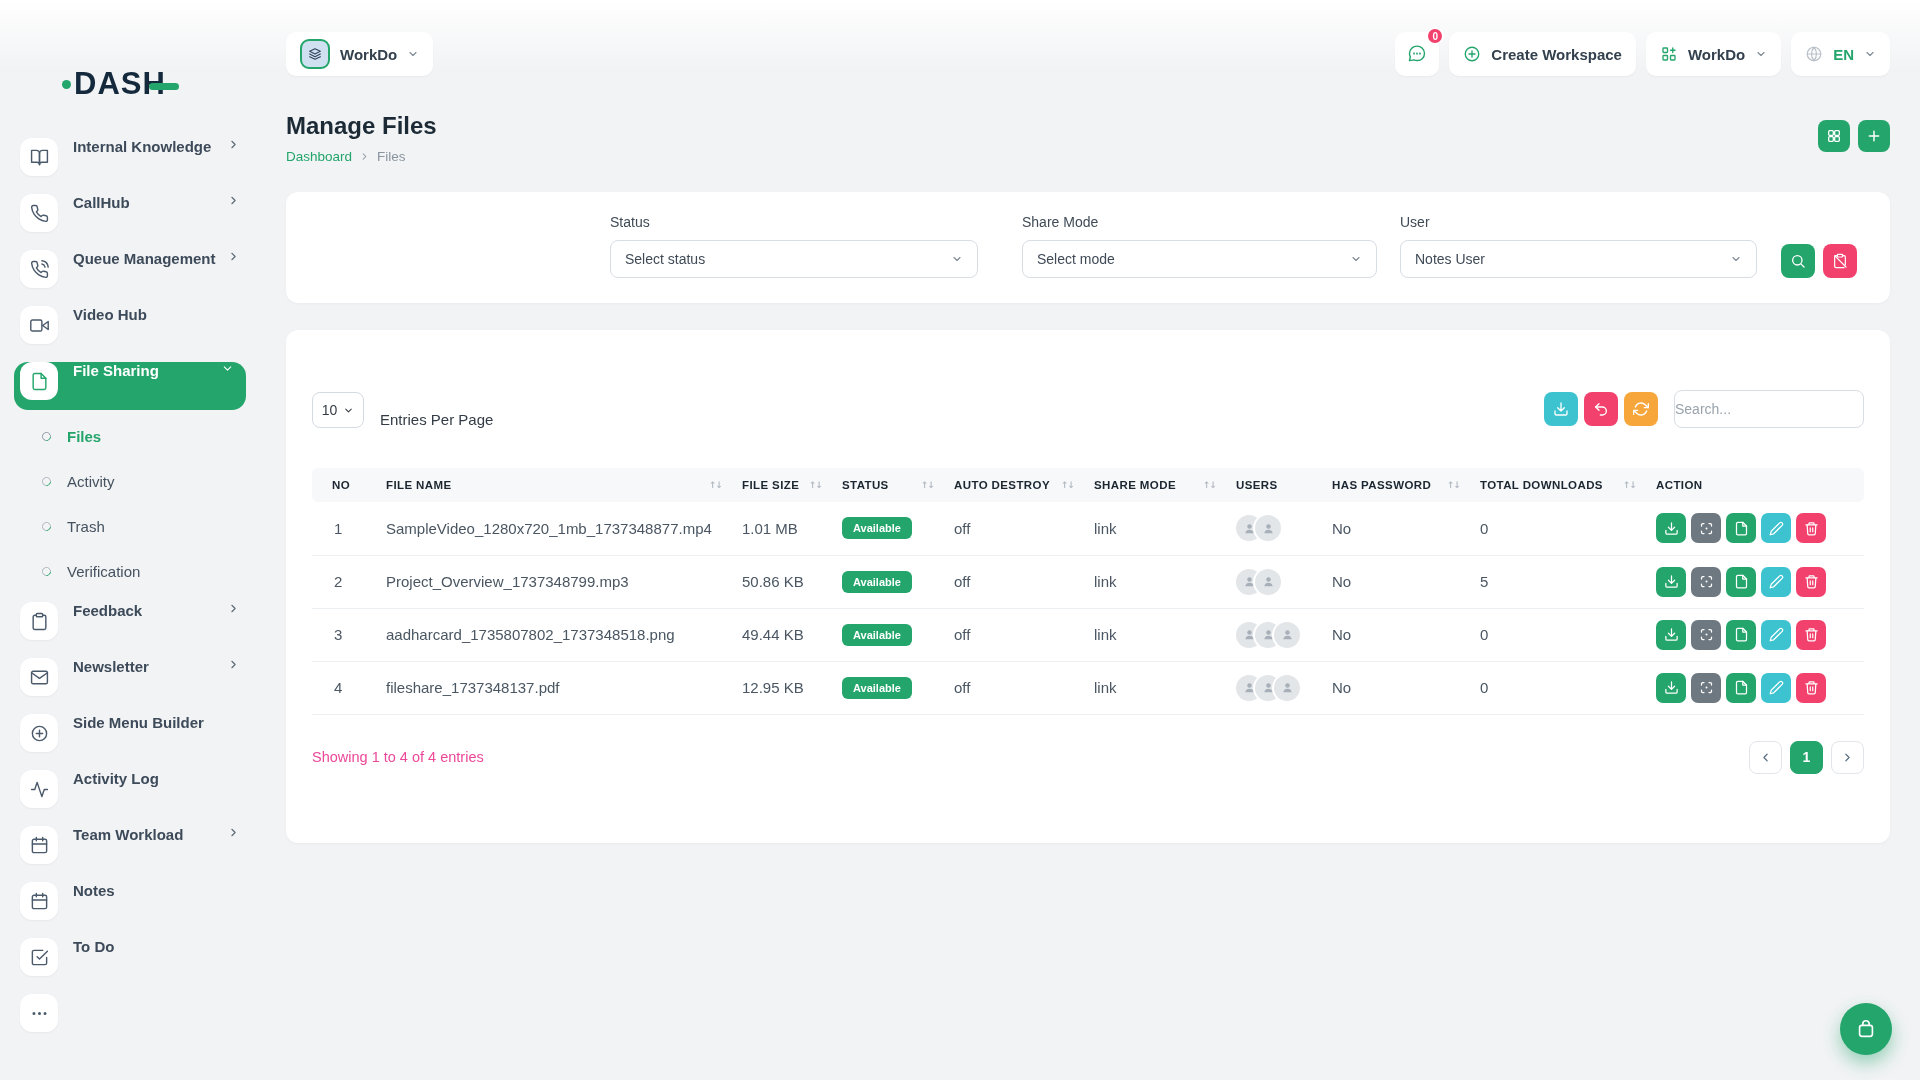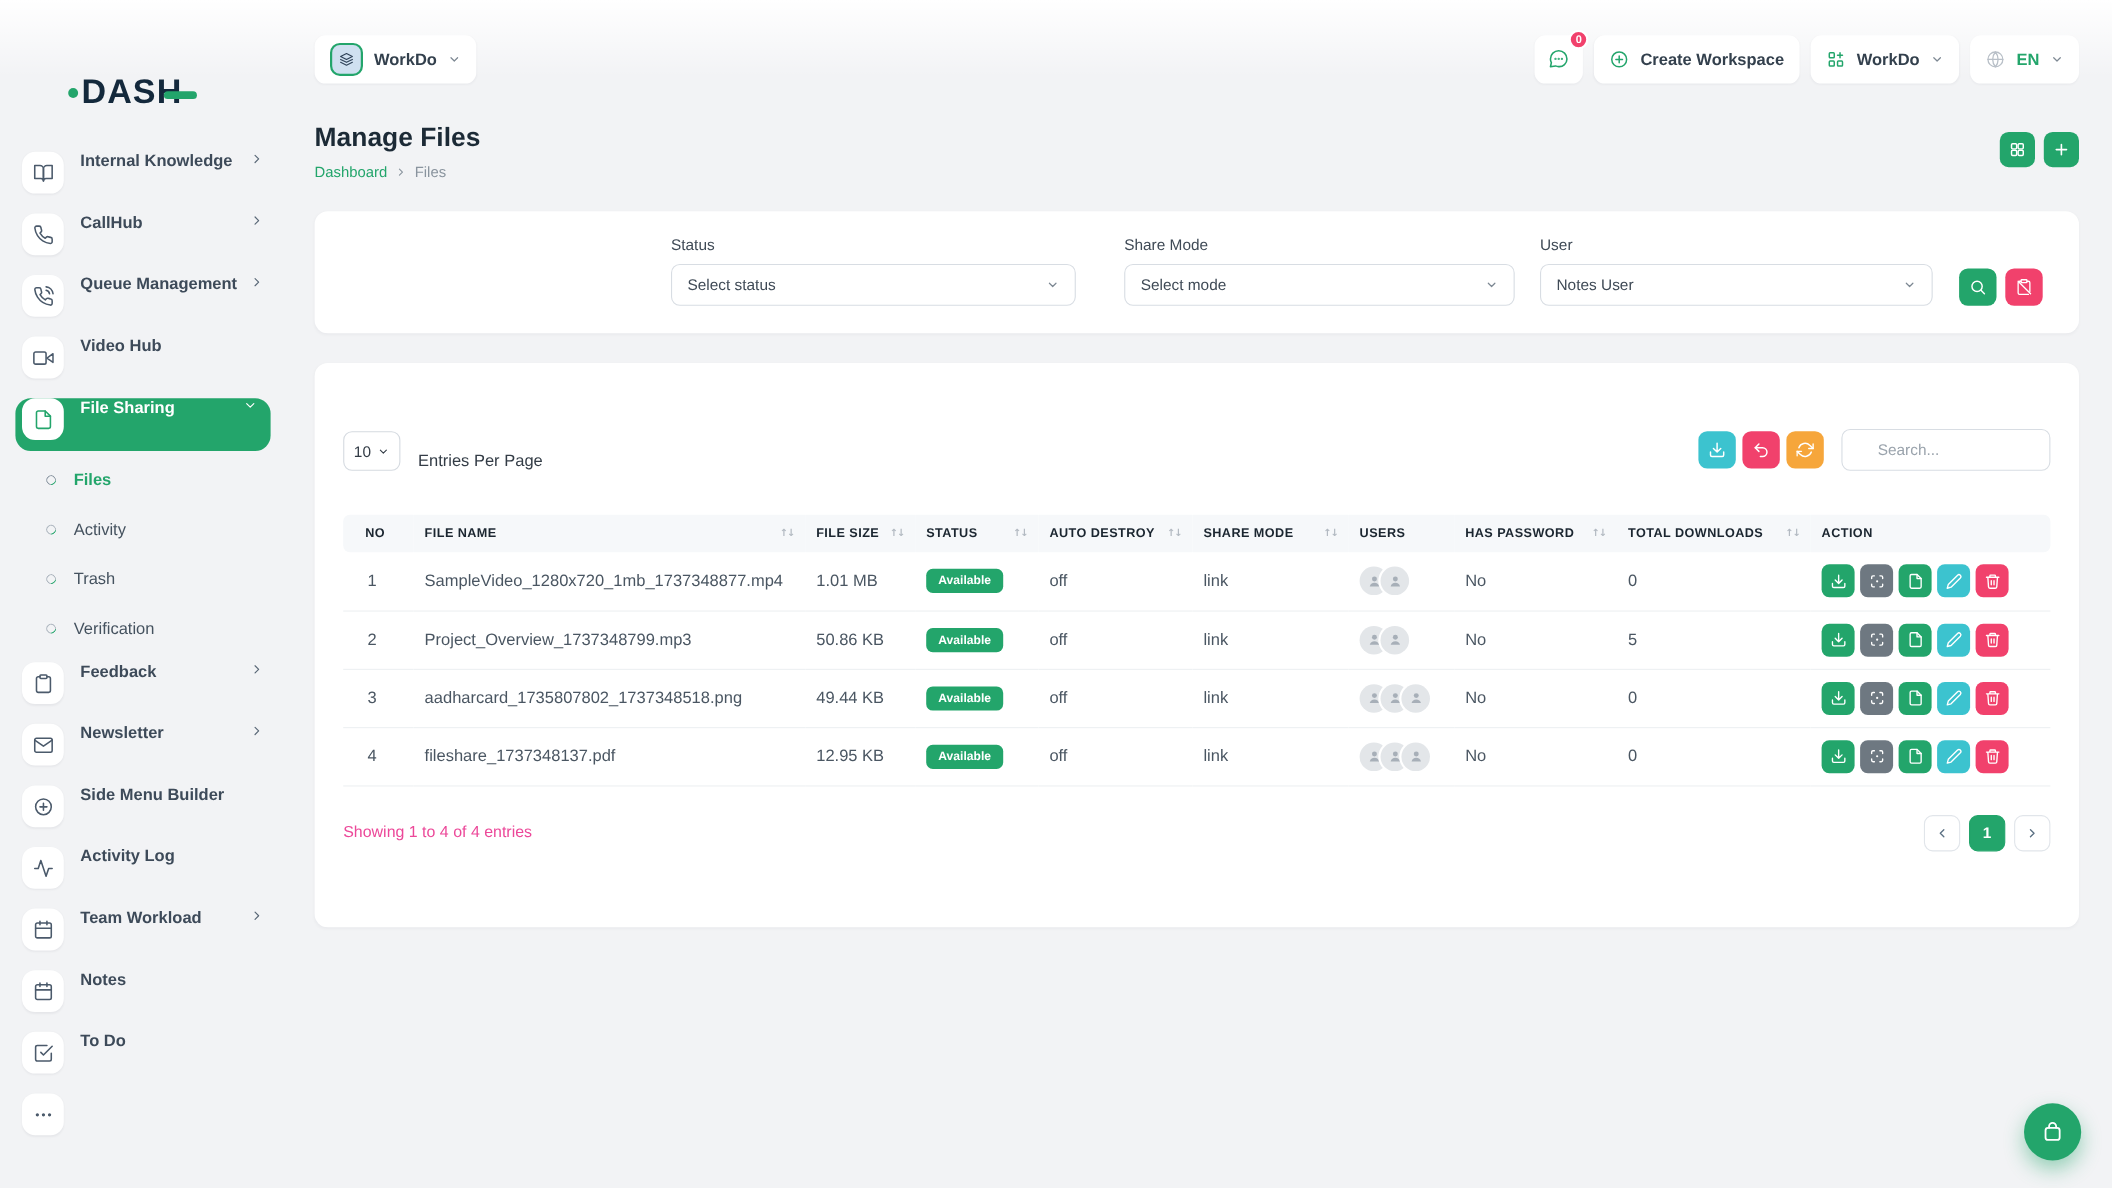--- a/index.html
+++ b/index.html
@@ -126,21 +126,21 @@
   .select-sm{
     width:52px; height:36px; border:1px solid #d5dae0; border-radius:8px;
     display:flex; align-items:center; justify-content:center; gap:6px;
     font-size:14px; color:#333c46; cursor:pointer;
   }
   .select-sm .chev-sm svg{ width:11px; height:11px; color:#333c46; }
   .entries-label{ margin-left:16px; font-size:15px; color:#333c46; }
   .toolbar-right{ margin-left:auto; display:flex; align-items:center; gap:6px; }
   .search-input{
     width:190px; height:38px; border:1px solid #d8dde3; border-radius:8px;
-    margin-left:10px; padding:0 32px; font-size:14px; color:#3f4a56;
+    margin-left:10px; padding:0 0; font-size:14px; color:#3f4a56;
     font-family:"Liberation Sans", sans-serif; outline:none;
   }
   .search-input::placeholder{ color:#9aa3ac; }
 
   table.files{ width:100%; border-collapse:collapse; margin-top:40px; table-layout:fixed; }
   thead th{
     background:#f6f8fa; height:34px; font-size:11.5px; font-weight:700; color:#1b2630;
     text-align:left; letter-spacing:.4px; padding:0 10px;
   }
   thead th:first-child{ padding-left:20px; border-radius:6px 0 0 6px; }

